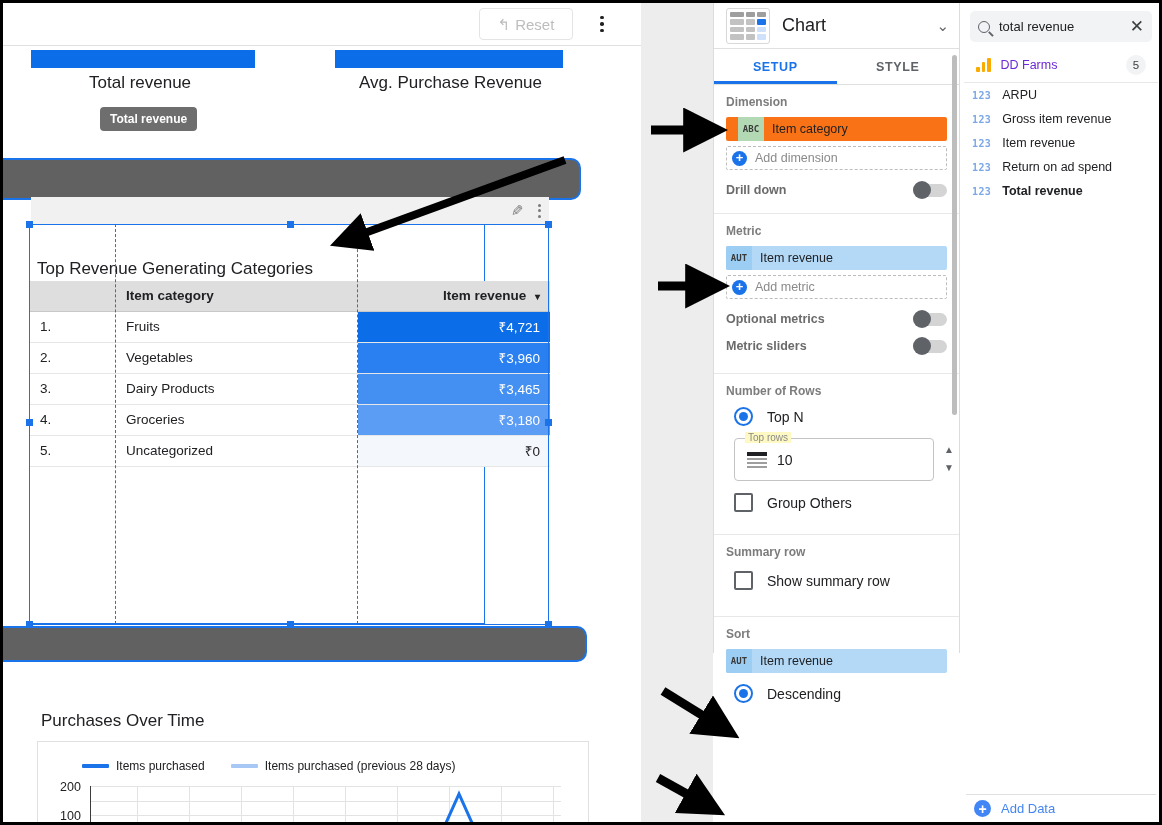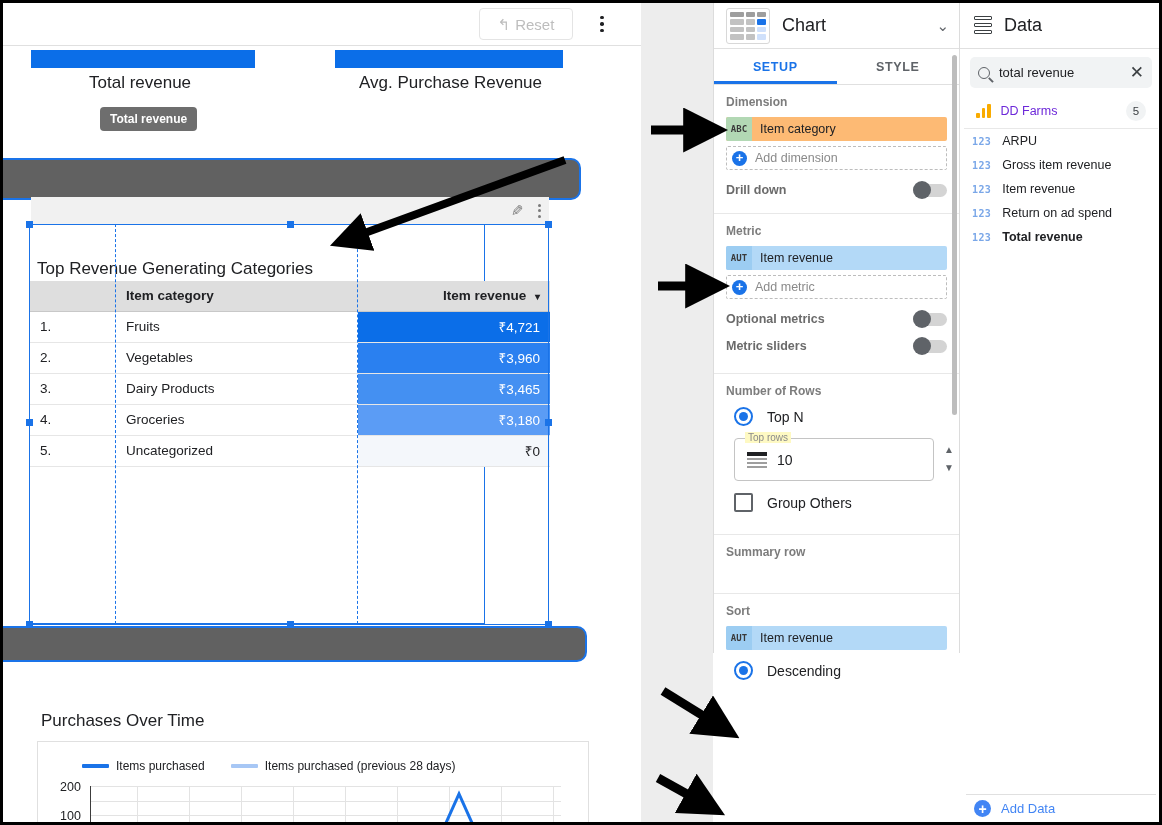--- a/index.html
+++ b/index.html
@@ -206,21 +206,21 @@
   }
   .cp-tab.active { color: #1a73e8; box-shadow: inset 0 -3px 0 #1a73e8; }
 
   .cp-body { position: relative; height: 737px; overflow: hidden; }
   .sect { padding: 10px 12px 14px 12px; border-bottom: 1px solid #e8e8e8; }
   .sect-label { font-size: 12px; color: #7c7c7c; font-weight: bold; margin-bottom: 8px; }
   .chipRow {
     display: flex; align-items: center; height: 24px;
     border-radius: 2px; overflow: hidden; margin-bottom: 5px;
   }
-  .chipRow.dim { background: #fdba74; }
+  .chipRow.dim { background: #f97316; padding-left: 12px; }
   .chipRow.met { background: #b3d9f7; }
   .chip-type {
     width: 26px; height: 24px; display:flex; align-items:center; justify-content:center;
     font-size: 9px; font-weight: bold; color: #3a3a3a;
     font-family: "DejaVu Sans Mono", monospace;
   }
   .chipRow.dim .chip-type { background: #b2d8b4; }
   .chipRow.met .chip-type { background: #9ccdf2; }
   .chip-name { font-size: 12.5px; color: #202124; padding-left: 8px; }
   .addRow {
@@ -602,20 +602,24 @@
           </span>
         </div>
         <div class="cbRow">
           <span class="cbox"></span>
           <span class="cl">Group Others</span>
         </div>
       </div>
 
       <div class="sect" style="padding-bottom:26px;">
         <div class="sect-label">Summary row</div>
+        <div class="cbRow">
+          <span class="cbox"></span>
+          <span class="cl">Show summary row</span>
+        </div>
       </div>
 
       <div class="sect" style="border-bottom:none;">
         <div class="sect-label">Sort</div>
         <div class="chipRow met">
           <div class="chip-type">AUT</div>
           <div class="chip-name">Item revenue</div>
         </div>
         <div class="radioRow" style="margin-top:11px;">
           <span class="radio on">
@@ -624,28 +628,20 @@
           <span class="rl">Descending</span>
         </div>
       </div>
 
     </div>
 
     <div class="cp-scroll"></div>
   </div>
 
   <div id="datapanel">
-    <div class="dp-header">
-      <span class="db-icon">
-        <i style="top:0"></i>
-          <i style="top:7px"></i>
-          <i style="top:14px"></i>
-      </span>
-      <span class="dp-title">Data</span>
-    </div>
 
     <div class="searchwrap">
       <div class="searchbox">
         <span class="mag"></span>
         <span class="txt">total revenue</span>
         <span class="xbtn">✕</span>
       </div>
     </div>
 
     <div class="srcRow">

